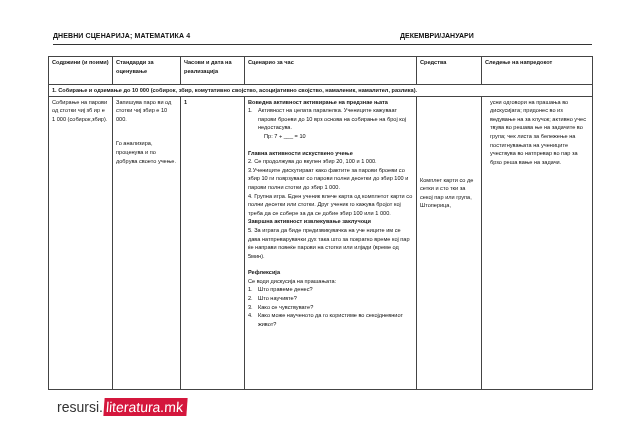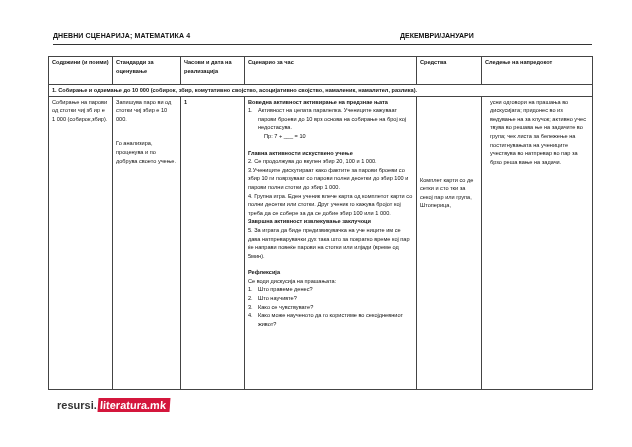--- a/index.html
+++ b/index.html
@@ -10,21 +10,21 @@
   table{position:absolute;left:48px;top:56px;width:544px;border-collapse:collapse;table-layout:fixed;}
   td{border:1px solid #444;vertical-align:top;padding:1px 3px;font-size:5.6px;line-height:8.6px;}
   .th td{font-weight:bold;height:25px;}
   .sect td{font-weight:bold;height:7px;background:#fff;}
   .body-row td{height:290px;}
   .b{font-weight:bold;}
   .ind{padding-left:8px;}
   .ol{display:flex;}
   .ol .n{width:10px;flex:none;}
   .gap{height:8px;}
-  .logo{position:absolute;left:57px;top:398px;font-size:11px;font-weight:bold;display:flex;align-items:center;text-align:right;}
+  .logo{position:absolute;left:57px;top:398px;font-size:14px;font-weight:normal;display:flex;align-items:center;text-align:right;}
   .logo .r{color:#333;}
   .logo .l{background:#d4163c;color:#fff;padding:1px 4px 1px 2px;margin-left:1px;transform:skewX(-4deg);}
 </style>
 </head>
 <body>
 
 <div class="hdr">
   <span class="hdr-left">ДНЕВНИ СЦЕНАРИЈА; МАТЕМАТИКА 4</span>
   <span class="hdr-right">ДЕКЕМВРИ/ЈАНУАРИ</span>
 </div>

